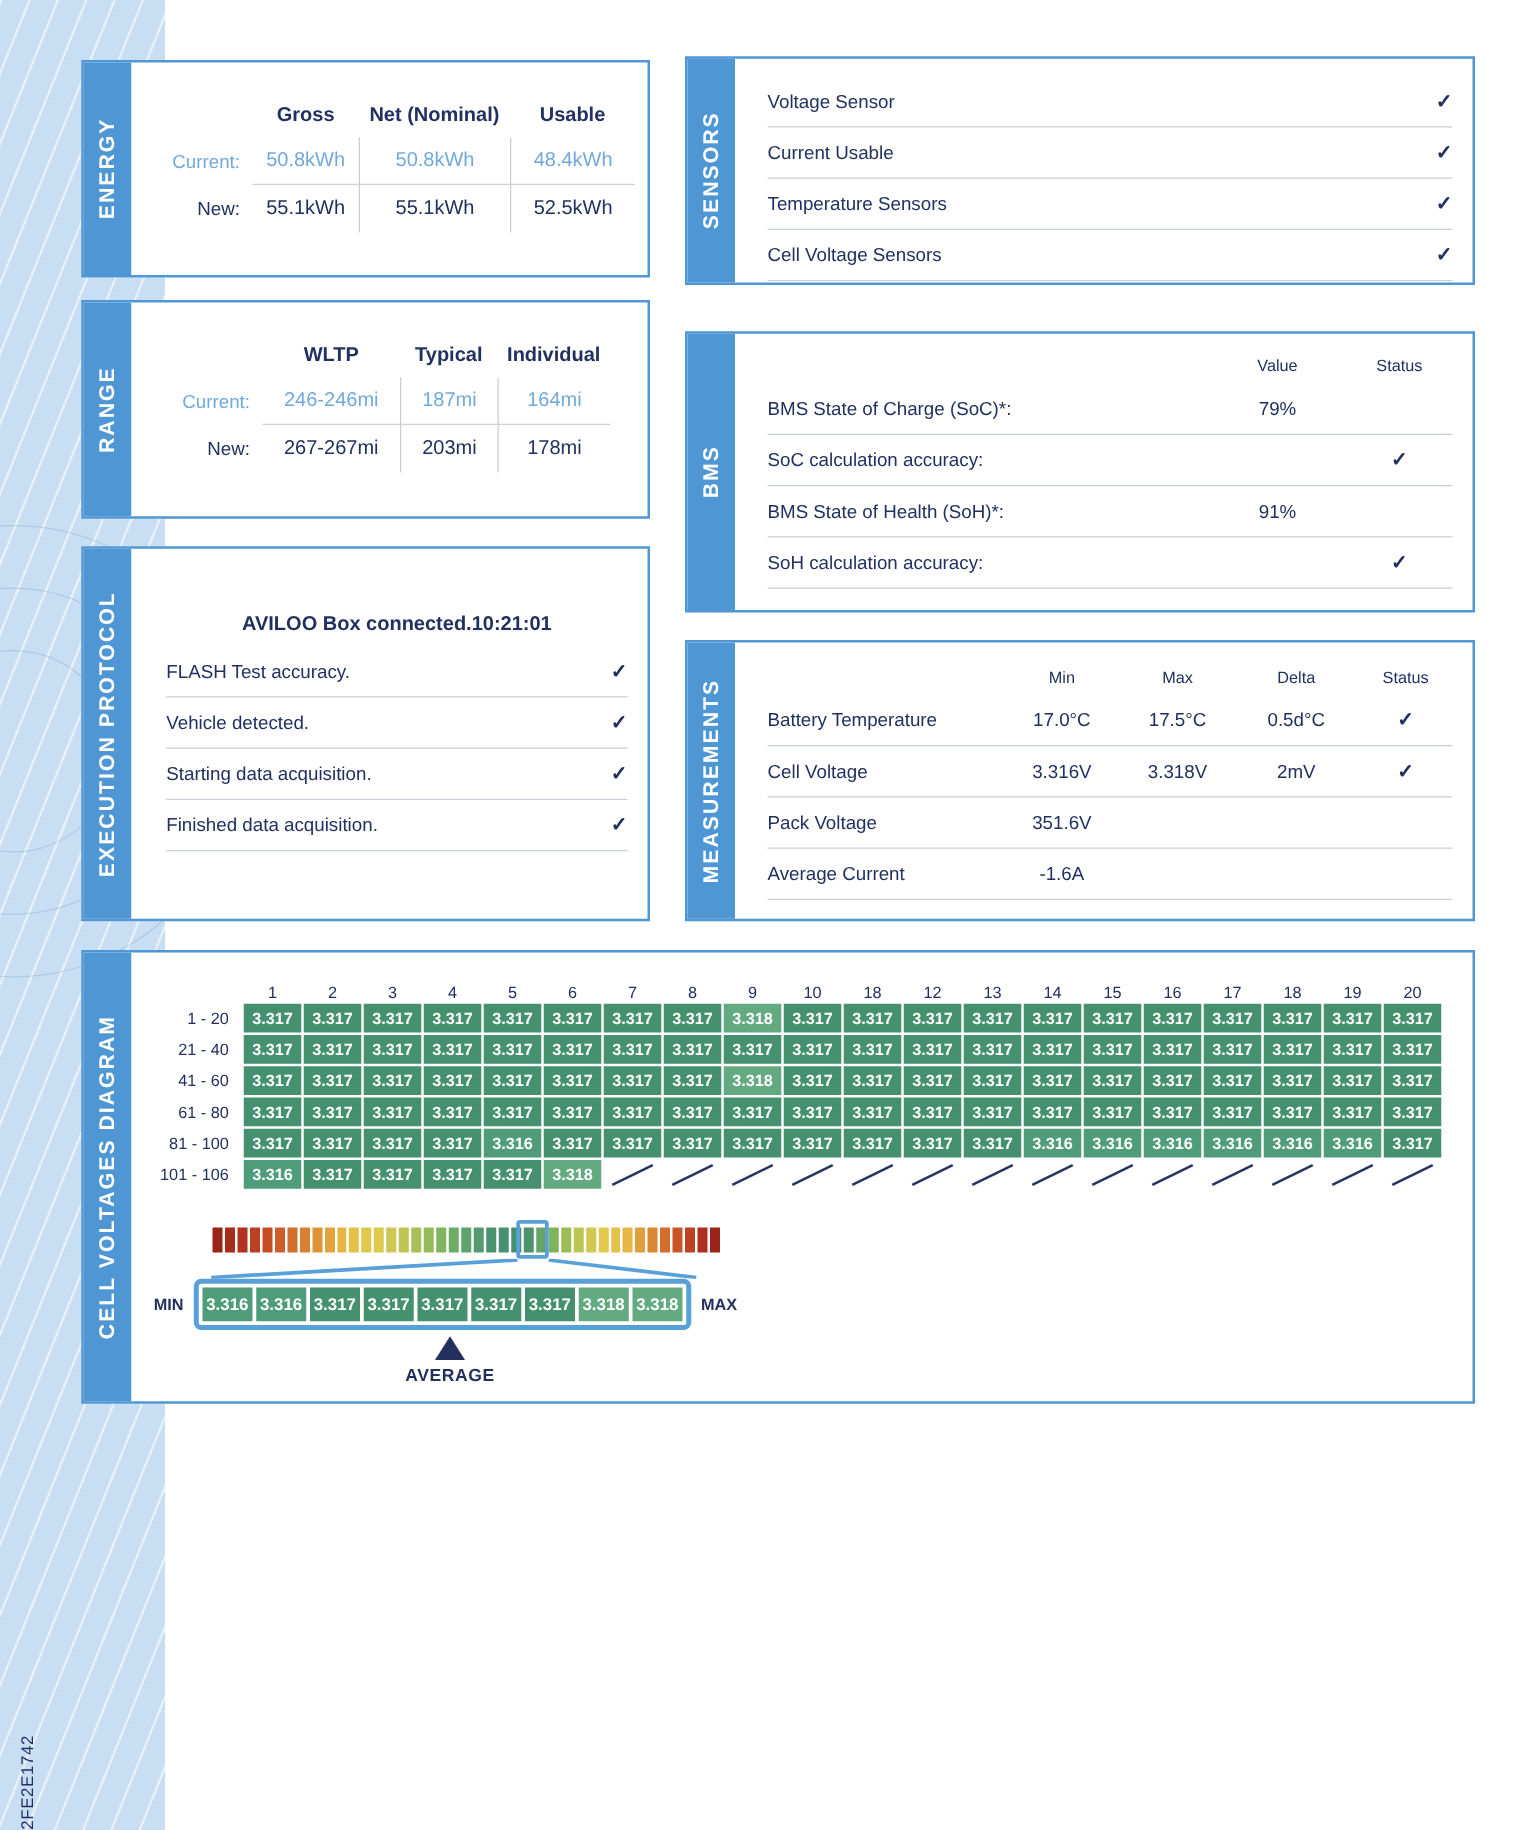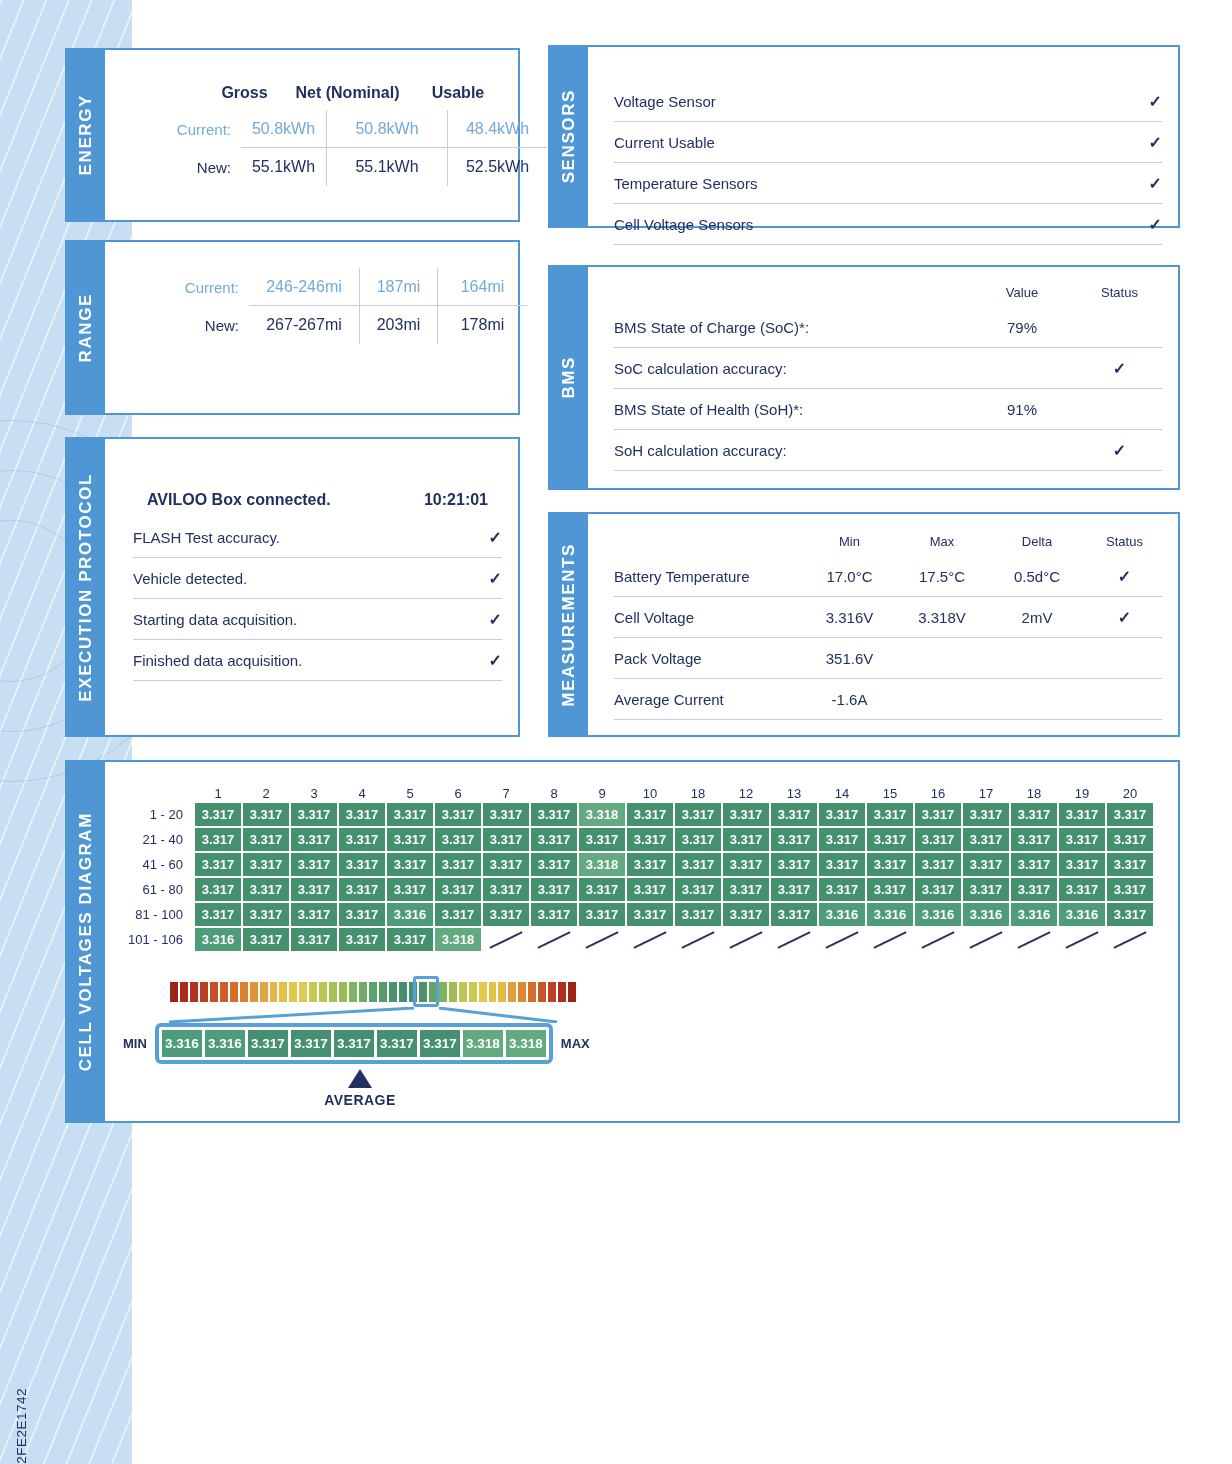--- a/index.html
+++ b/index.html
@@ -31,37 +31,37 @@
   #card-bms{left:548px;top:265px;width:632px;height:225px;}
   #card-meas{left:548px;top:512px;width:632px;height:225px;}
   #card-cells{left:65px;top:760px;width:1115px;height:363px;}
 
   
   .ttable{padding-top:26px;}
   .trow{display:grid;align-items:center;}
   .egrid{grid-template-columns:97px 85px 121px 100px;}
   .rgrid{grid-template-columns:105px 110px 78px 90px;}
   .thead{height:34px;}
-  .tdata{height:38px;margin-left:39px;}
+  .tdata{height:38px;}
   .tcell{display:flex;align-items:center;justify-content:center;font-size:16px;}
   .thead .tcell{font-weight:700;}
   .tlabel{display:flex;align-items:center;justify-content:flex-end;padding-right:10px;font-size:15px;}
   .cur{color:#72a9db;}
   .vline{border-left:1px solid #c9cdd6;height:100%;box-sizing:border-box;}
   .hline{border-bottom:1px solid #c9cdd6;height:100%;box-sizing:border-box;}
 
   
   .list{padding:0 16px 0 26px;}
   .lrow{height:40px;display:flex;align-items:center;justify-content:space-between;
         border-bottom:1px solid #c9cdd6;font-size:15px;}
   .check{color:#223060;font-weight:700;font-size:16px;}
 
   
   .exec-body{padding:0 16px 0 28px;}
-  .first{display:flex;justify-content:space-between;align-items:center;
+  .first{display:flex;justify-content:center;align-items:center;
          margin:52px 14px 8px;font-weight:700;font-size:16px;}
 
   
   .bms-body,.meas-body{padding:10px 16px 0 26px;}
   .meas-body{padding-top:12px;}
   .bgrid{display:grid;grid-template-columns:1fr 110px 85px;align-items:center;}
   .mgrid{display:grid;grid-template-columns:1fr 95px 90px 100px 75px;align-items:center;}
   .ghead{height:30px;}
   .ghead .hc{font-size:13px;text-align:center;}
   .grow{height:40px;border-bottom:1px solid #c9cdd6;}
@@ -138,20 +138,26 @@
       </div>
     </div>
   </div>
 
   <div class="card" id="card-range">
     <div class="tab">
       <span>RANGE</span>
     </div>
     <div class="cbody">
       <div class="ttable">
+        <div class="trow rgrid thead">
+          <div class="tcell"></div>
+          <div class="tcell">WLTP</div>
+          <div class="tcell">Typical</div>
+          <div class="tcell">Individual</div>
+        </div>
         <div class="trow rgrid tdata">
           <div class="tlabel cur">Current:</div>
           <div class="tcell cur hline">246-246mi</div>
           <div class="tcell cur hline vline">187mi</div>
           <div class="tcell cur hline vline">164mi</div>
         </div>
         <div class="trow rgrid tdata">
           <div class="tlabel">New:</div>
           <div class="tcell">267-267mi</div>
           <div class="tcell vline">203mi</div>
@@ -187,21 +193,21 @@
         <span class="check">✓</span>
       </div>
     </div>
   </div>
 
   <div class="card" id="card-sensors">
     <div class="tab">
       <span>SENSORS</span>
     </div>
     <div class="cbody">
-      <div class="list" style="padding-top:14px;margin-top:20px;">
+      <div class="list" style="padding-top:14px;">
         <div class="lrow">
           <span>Voltage Sensor</span>
           <span class="check">✓</span>
         </div>
         <div class="lrow">
           <span>Current Usable</span>
           <span class="check">✓</span>
         </div>
         <div class="lrow">
           <span>Temperature Sensors</span>

